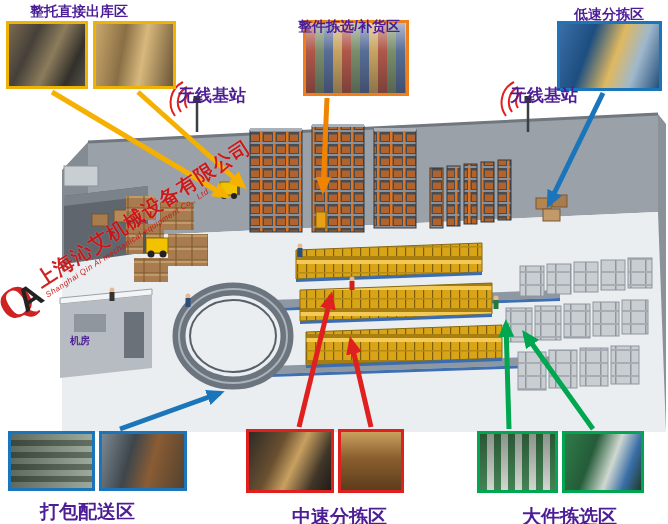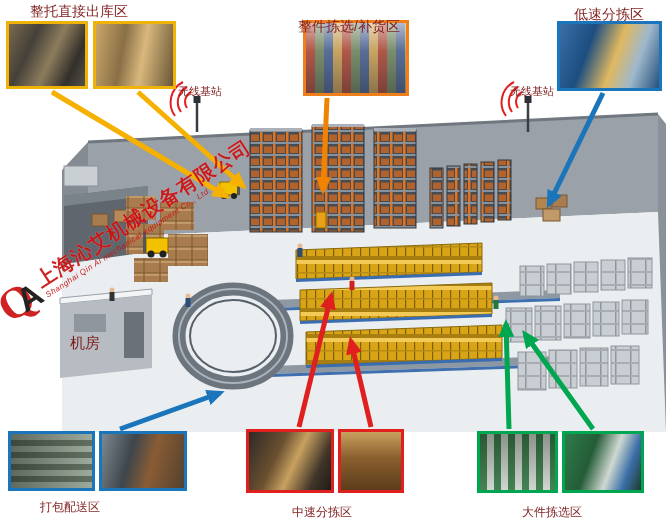--- a/index.html
+++ b/index.html
@@ -1,22 +1,22 @@
 <!DOCTYPE html>
 <html><head>
 <meta charset="utf-8">
 <style>
   html,body{margin:0;padding:0;background:#fff;}
   body{width:668px;height:524px;position:relative;overflow:hidden;
        font-family:"Liberation Sans",sans-serif;}
   svg{position:absolute;left:0;top:0;z-index:1;}
-  .lbl{position:absolute;font-weight:normal;color:#7f1d1d;white-space:nowrap;z-index:12;}
+  .lbl{position:absolute;font-weight:bold;color:#4c1d95;white-space:nowrap;z-index:12;}
   .lbl-top{font-size:14px;}
-  .lbl-bottom{font-size:12px;}
-  .lbl-small{font-size:11px;}
+  .lbl-bottom{font-size:19px;}
+  .lbl-small{font-size:17px;}
   .photo{position:absolute;box-sizing:border-box;z-index:10;}
   .b-yellow{border:3px solid #efb307;}
   .b-orange{border:3px solid #ef7f1a;}
   .b-blue{border:3px solid #1b75bb;}
   .b-red{border:3px solid #e01f1f;}
   .b-green{border:3px solid #00a650;}
   .ph-a1{background:linear-gradient(115deg,#7a6a50 0%,#454039 30%,#8c7c5c 55%,#33302b 80%,#55504a 100%);}
   .ph-a2{background:linear-gradient(100deg,#caa76a 0%,#8a6f46 35%,#d8b87c 60%,#6a5536 100%);}
   .ph-b{background:linear-gradient(180deg,rgba(250,250,250,.55) 0%,rgba(120,120,130,.08) 40%,rgba(30,30,40,.38) 100%),
         repeating-linear-gradient(90deg,#b45544 0 9px,#7a8f6a 9px 18px,#556d99 18px 27px,#cfa75f 27px 36px);}
@@ -238,21 +238,21 @@
 <div class="photo b-red ph-e1" style="left:246px;top:429px;width:88px;height:64px"></div>
 <div class="photo b-red ph-e2" style="left:338px;top:429px;width:66px;height:64px"></div>
 <div class="photo b-green ph-f1" style="left:477px;top:431px;width:81px;height:62px"></div>
 <div class="photo b-green ph-f2" style="left:562px;top:431px;width:82px;height:62px"></div>
 
 <div class="lbl lbl-top" style="left:30px;top:3px">整托直接出库区</div>
 <div class="lbl lbl-top" style="left:298px;top:18px">整件拣选/补货区</div>
 <div class="lbl lbl-top" style="left:574px;top:6px">低速分拣区</div>
 <div class="lbl lbl-small" style="left:178px;top:84px">无线基站</div>
 <div class="lbl lbl-small" style="left:510px;top:84px">无线基站</div>
-<div class="lbl" style="left:70px;top:334px;font-size:15px">机房</div>
+<div class="lbl" style="left:70px;top:334px;font-size:10px">机房</div>
 <div class="lbl lbl-bottom" style="left:40px;top:499px">打包配送区</div>
 <div class="lbl lbl-bottom" style="left:292px;top:504px">中速分拣区</div>
 <div class="lbl lbl-bottom" style="left:522px;top:504px">大件拣选区</div>
 
 <div class="watermark">
   <div>
     <span class="wm-q">Q</span><span class="wm-a">A</span>
   </div>
   <div>
     <div class="wm-cn">上海沁艾机械设备有限公司</div>

